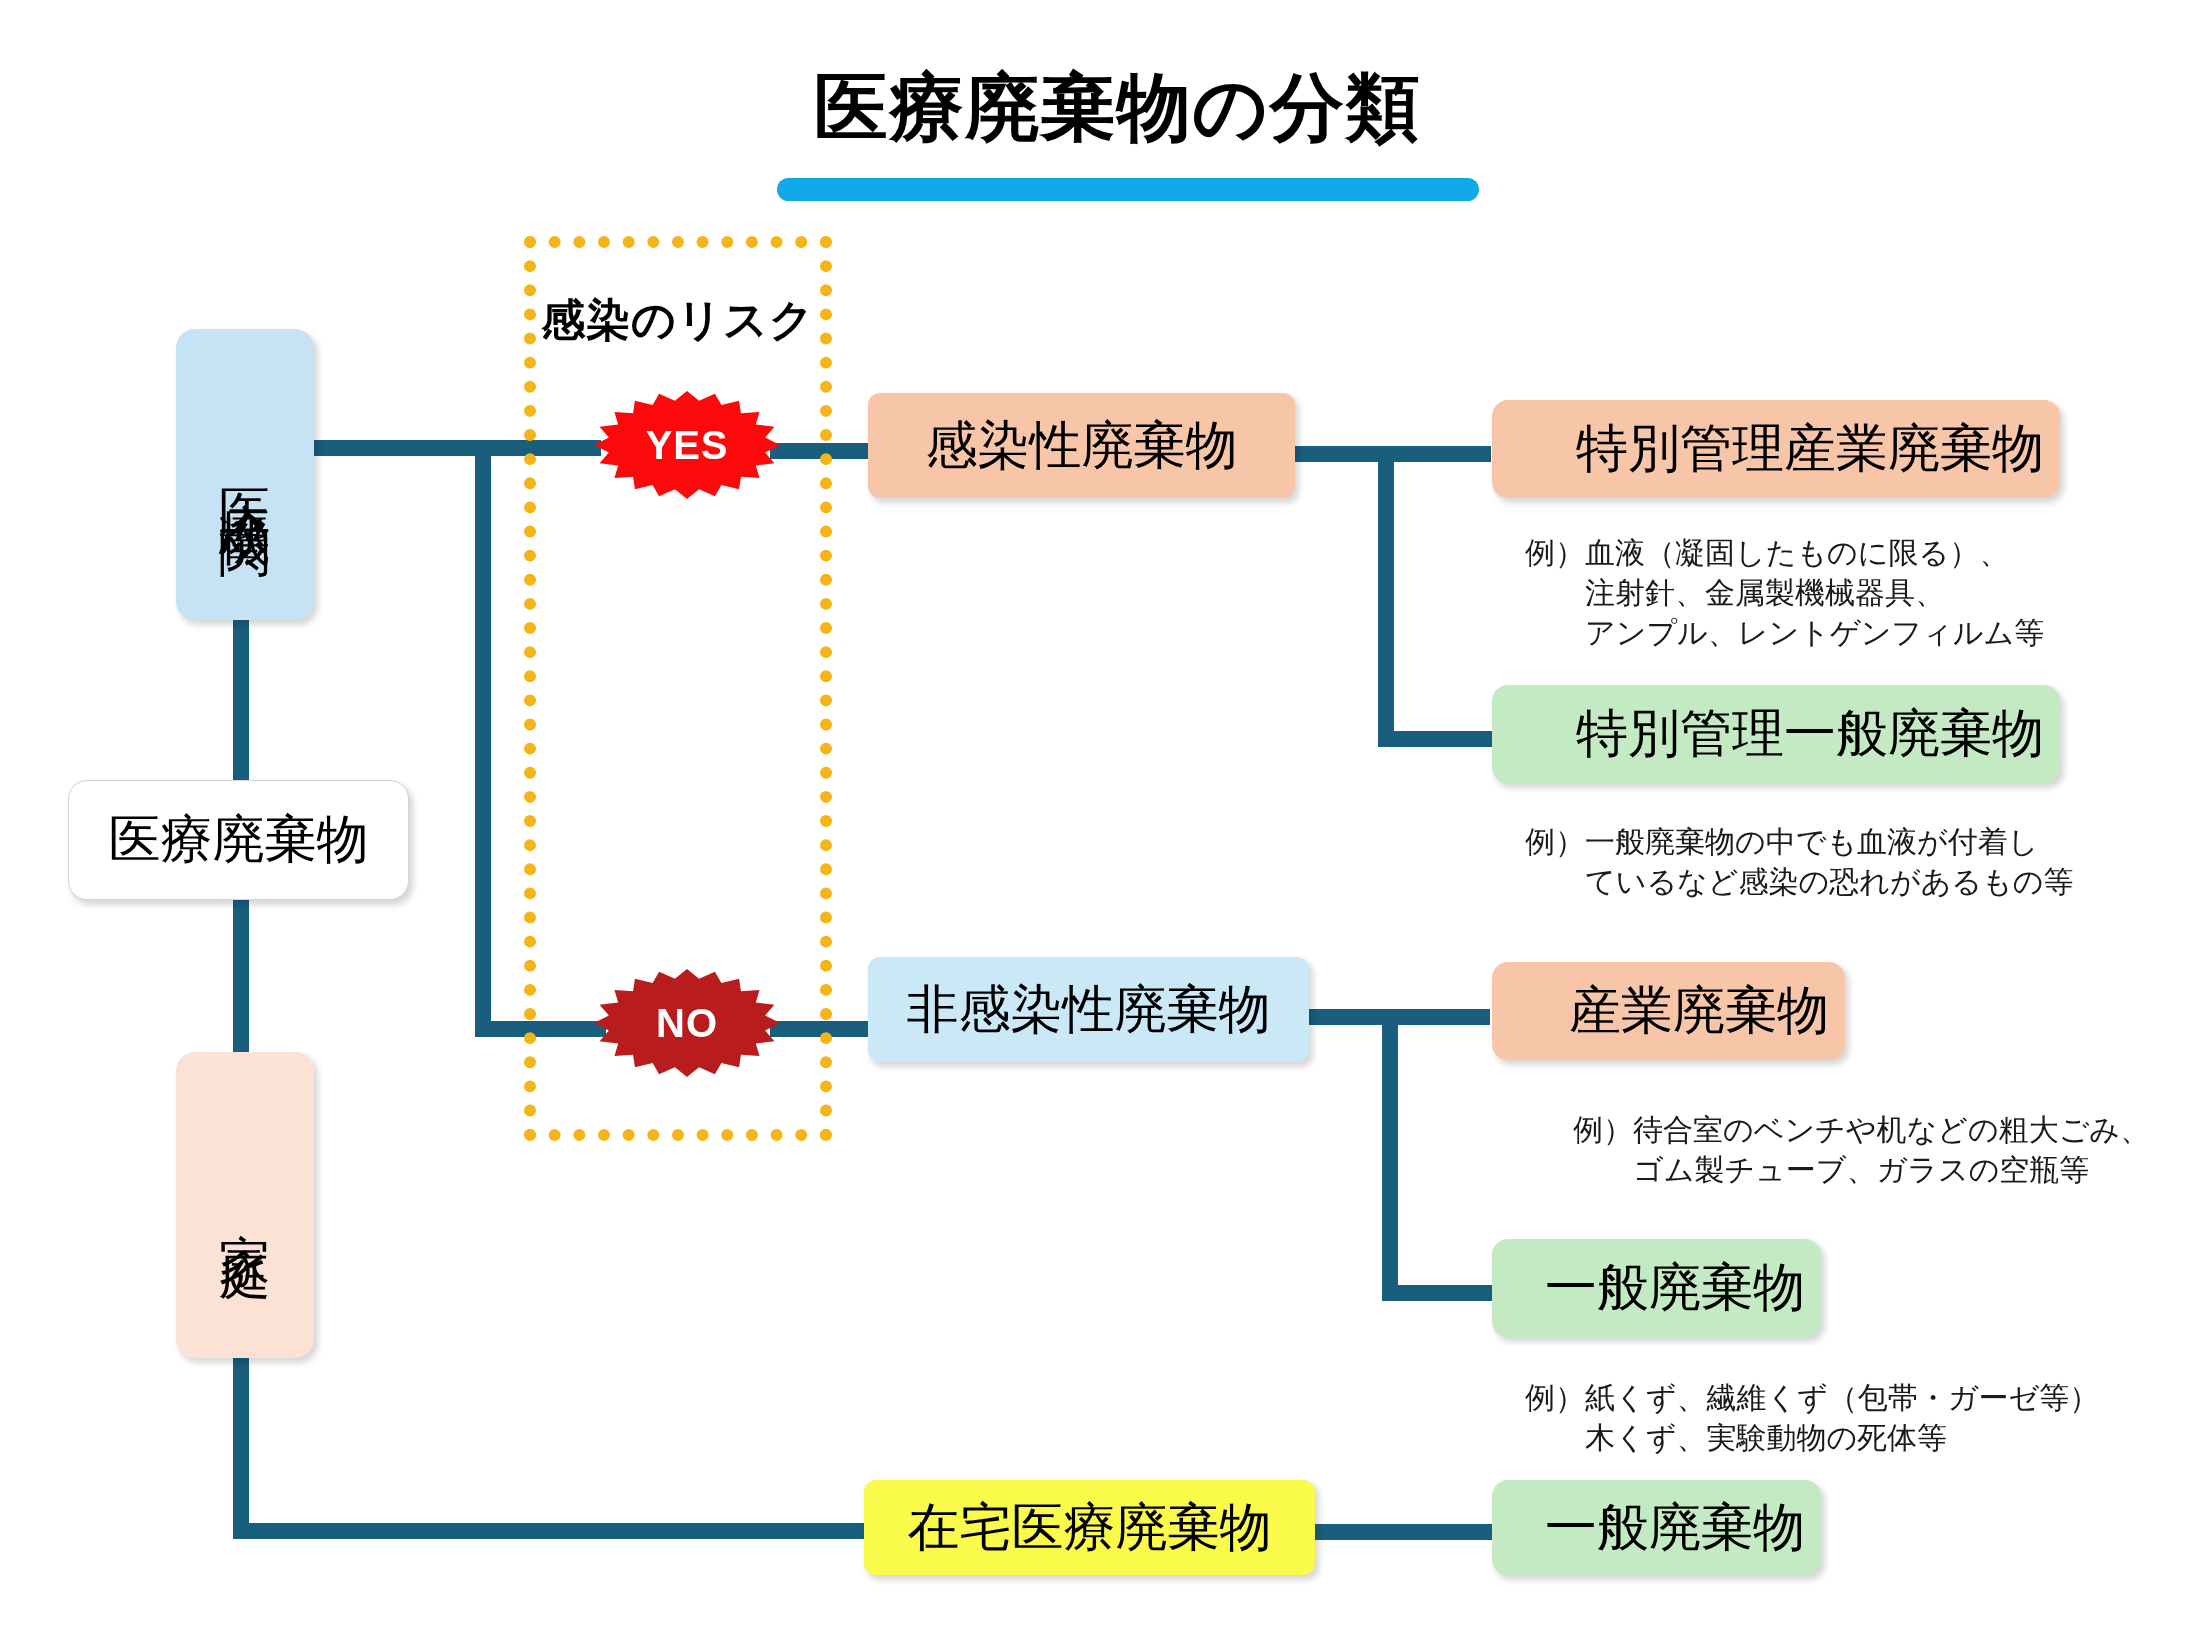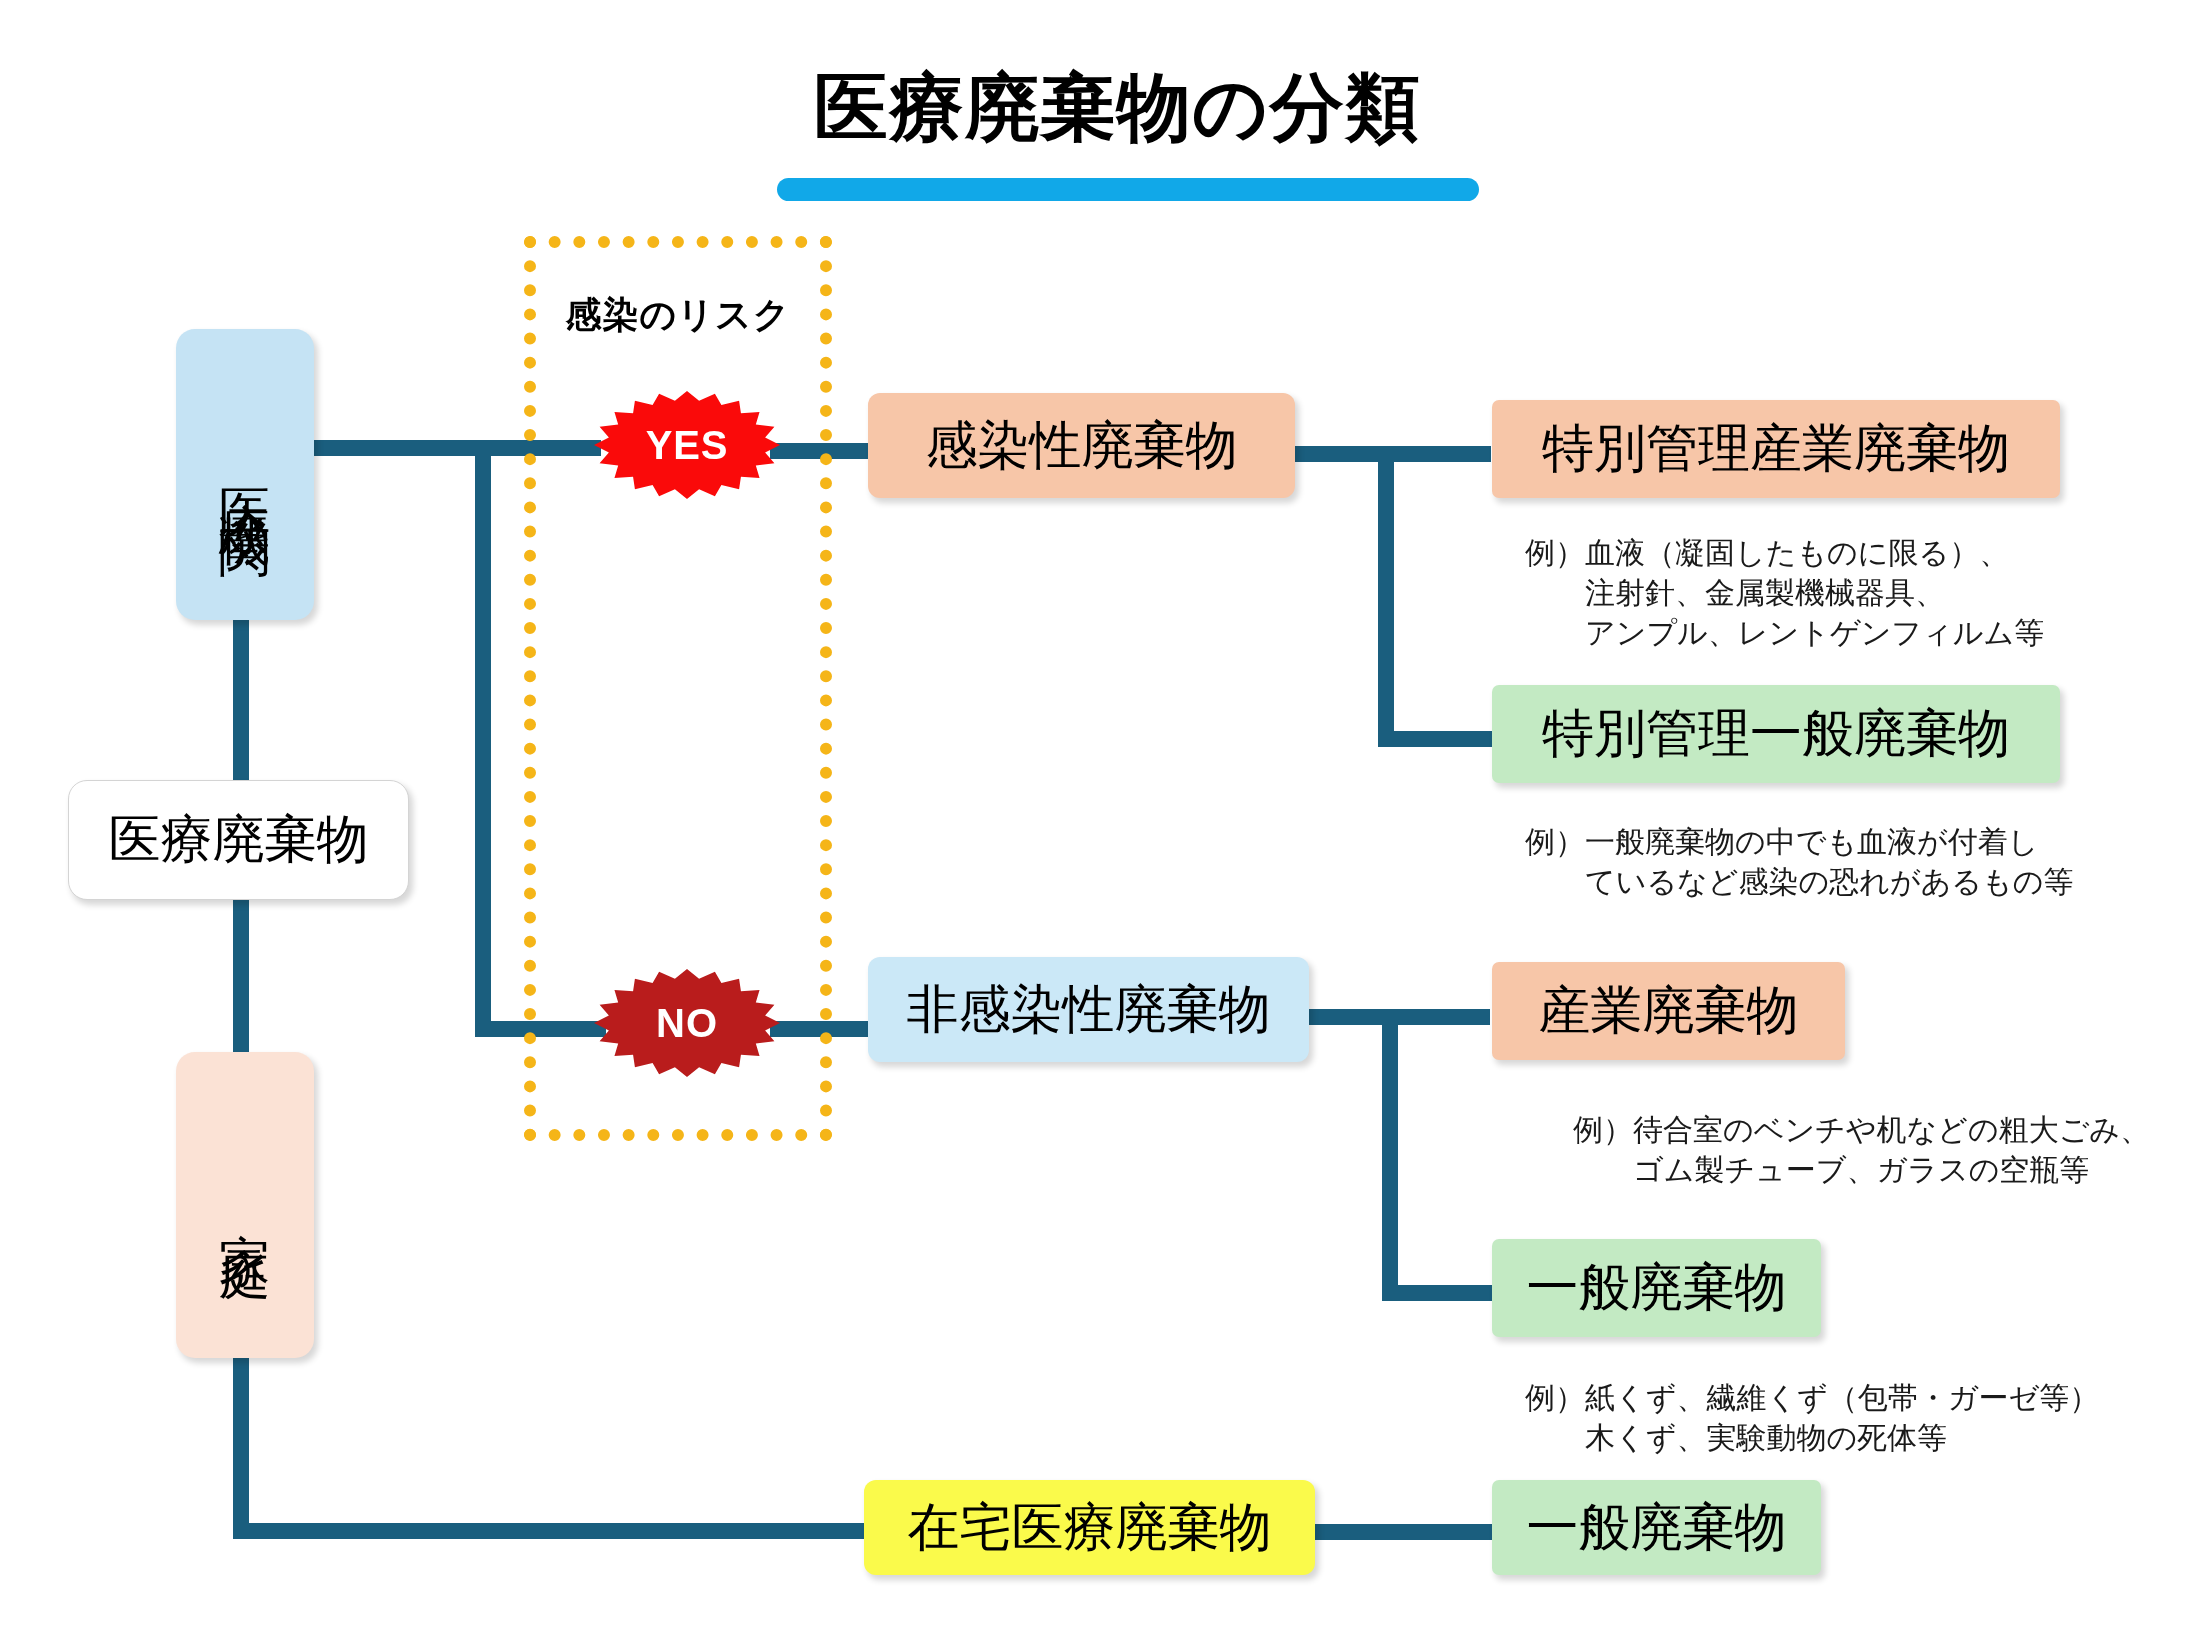--- a/index.html
+++ b/index.html
@@ -37,21 +37,21 @@
     position: absolute;
     display: flex;
     align-items: center;
     justify-content: center;
     color: #000000;
     line-height: 1.18;
     white-space: nowrap;
   }
   .node.rounded   { border-radius: 19px; }
   .node.rounded-s { border-radius: 12px; }
-  .node.soft      { border-radius: 7px; }
+  .node.soft      { border-radius: 16px; justify-content: flex-end; }
   .shadow { box-shadow: 3.4px 4.3px 6px rgba(0,0,0,0.16); }
 
   
   .vert {
     writing-mode: vertical-rl;
     text-orientation: upright;
     letter-spacing: 13.8px;
     line-height: 1;
   }
 
@@ -137,21 +137,21 @@
     width: 308px; height: 905px;
     border: 12px dotted #F5B518;
     border-radius: 5.2px;
     background: transparent;
   }
   #risk-label {
     position: absolute;
     left: 508px; top: 267px;
     width: 308px;
     text-align: center;
-    font-size: 36px;
+    font-size: 44px;
     font-weight: bold;
     color: #000000;
     letter-spacing: 0.9px;
     white-space: nowrap;
   }
 
   
   .star {
     position: absolute;
     display: flex;

